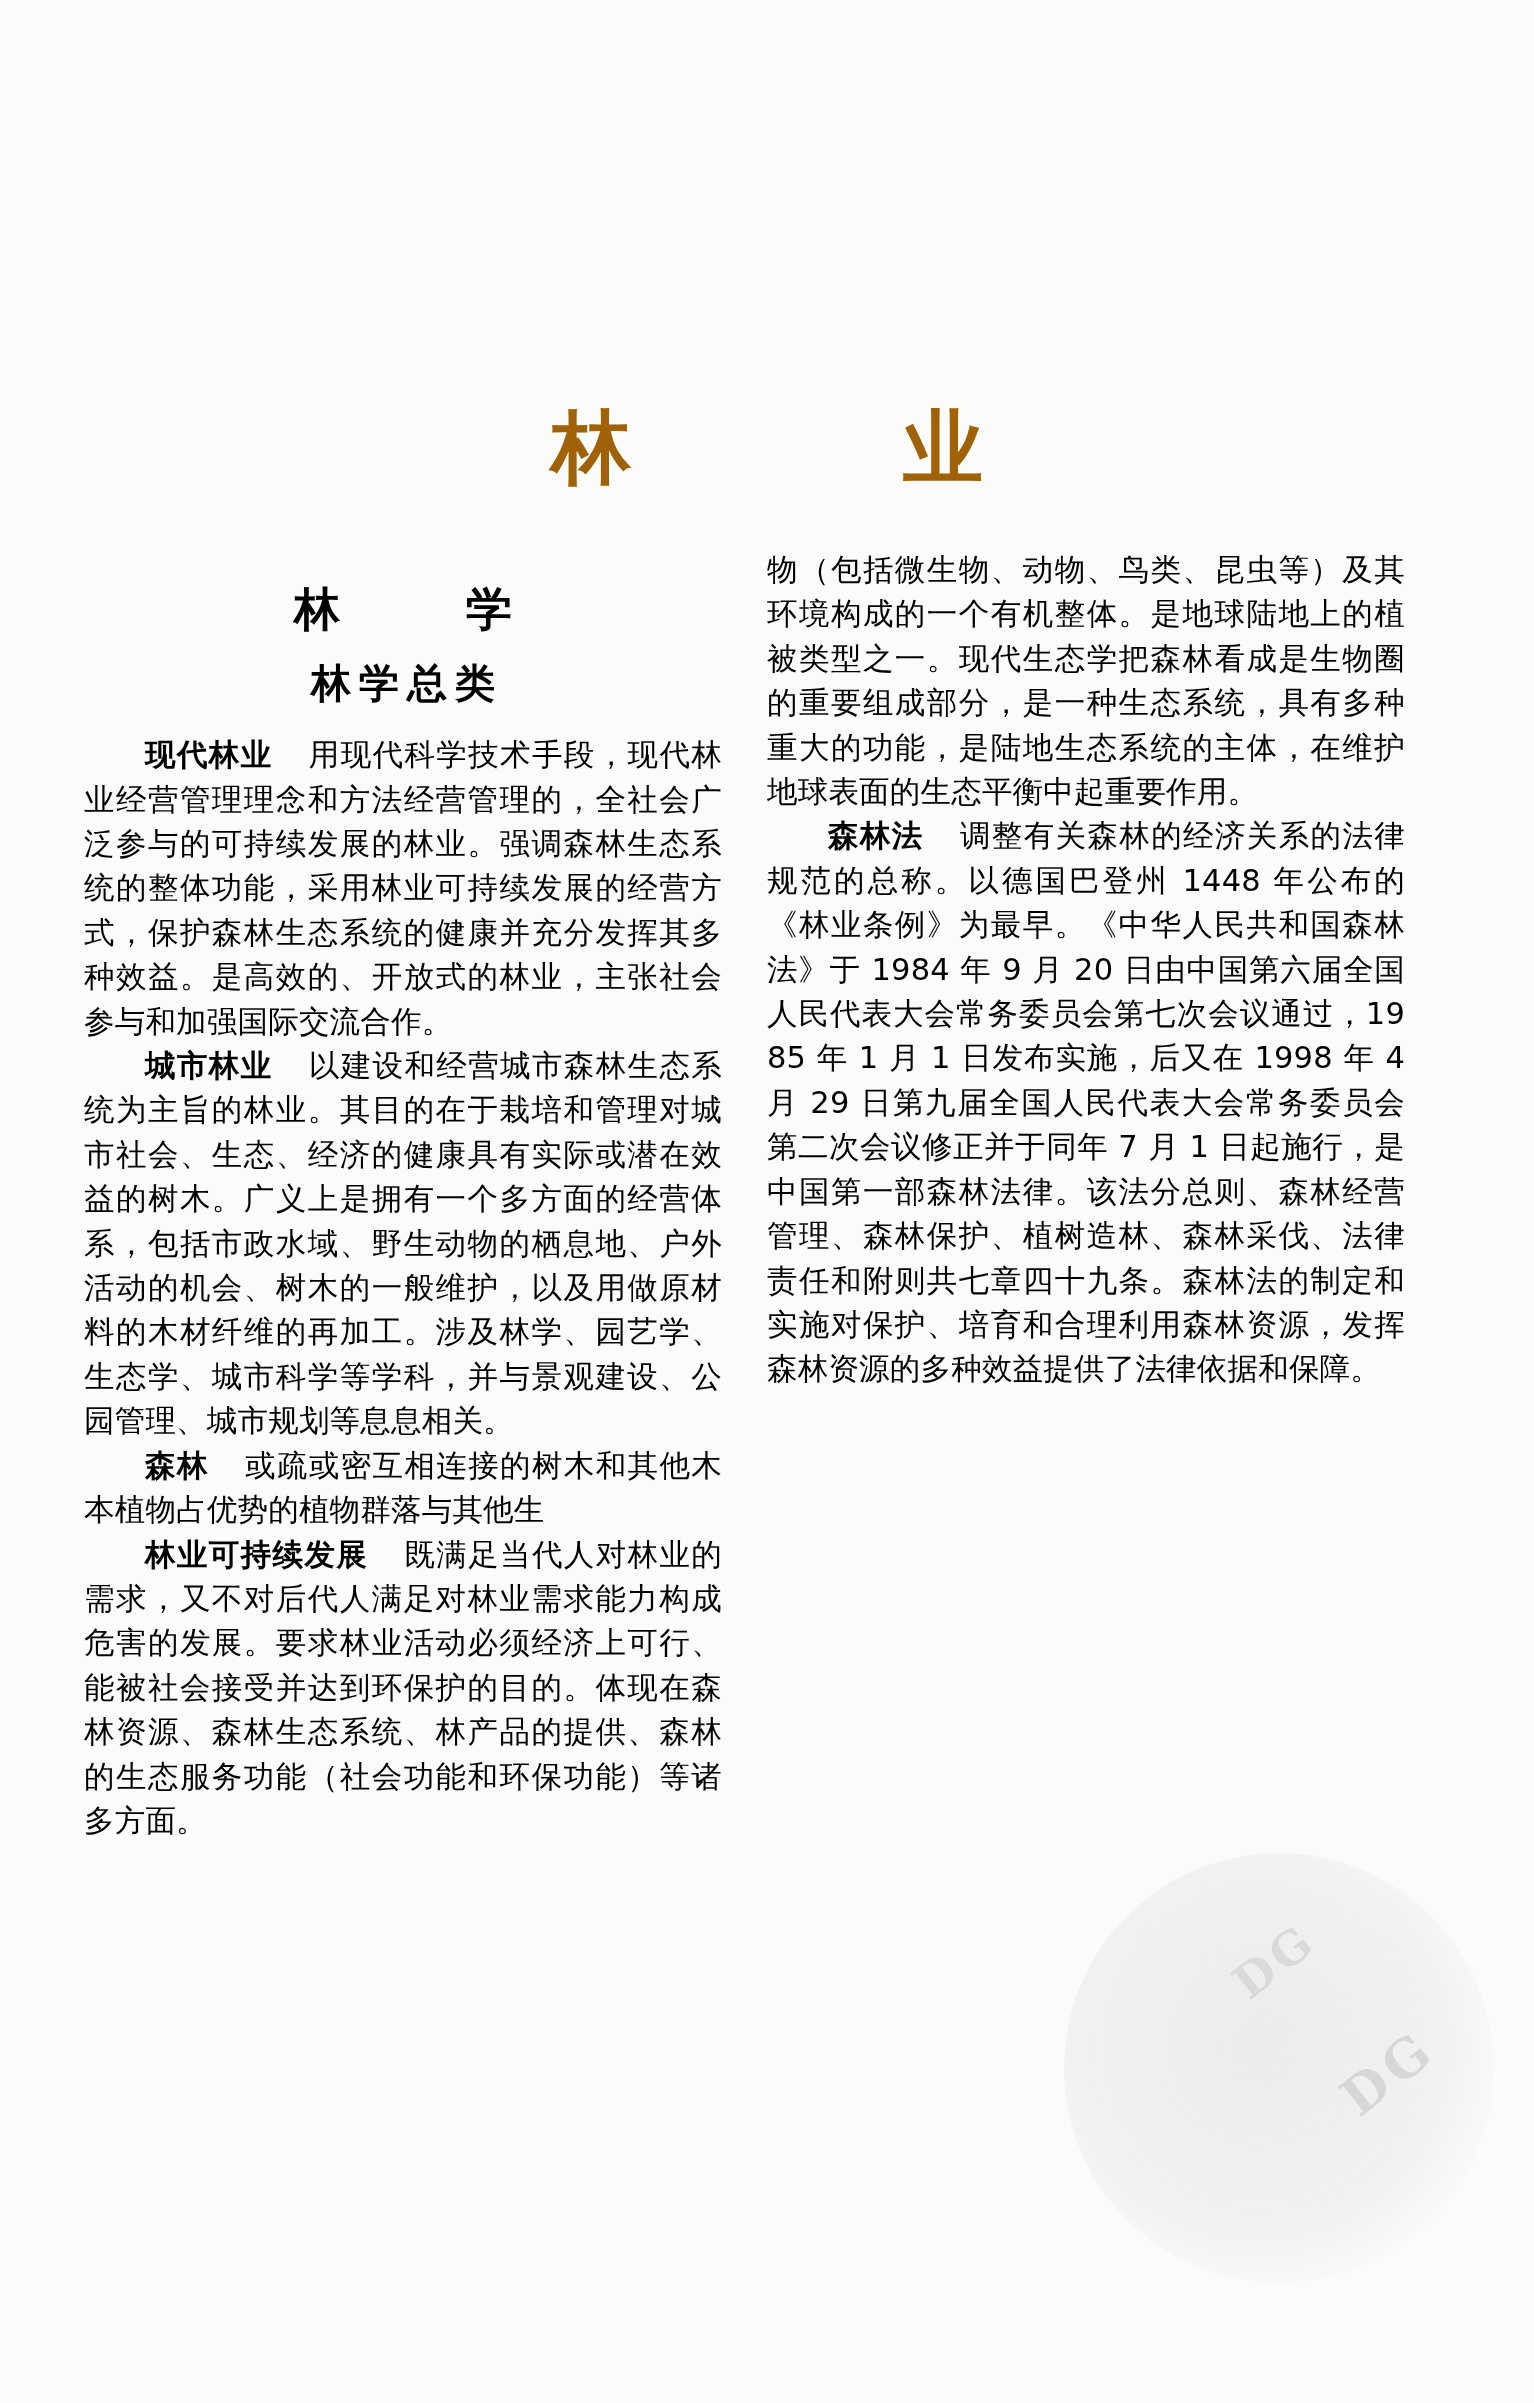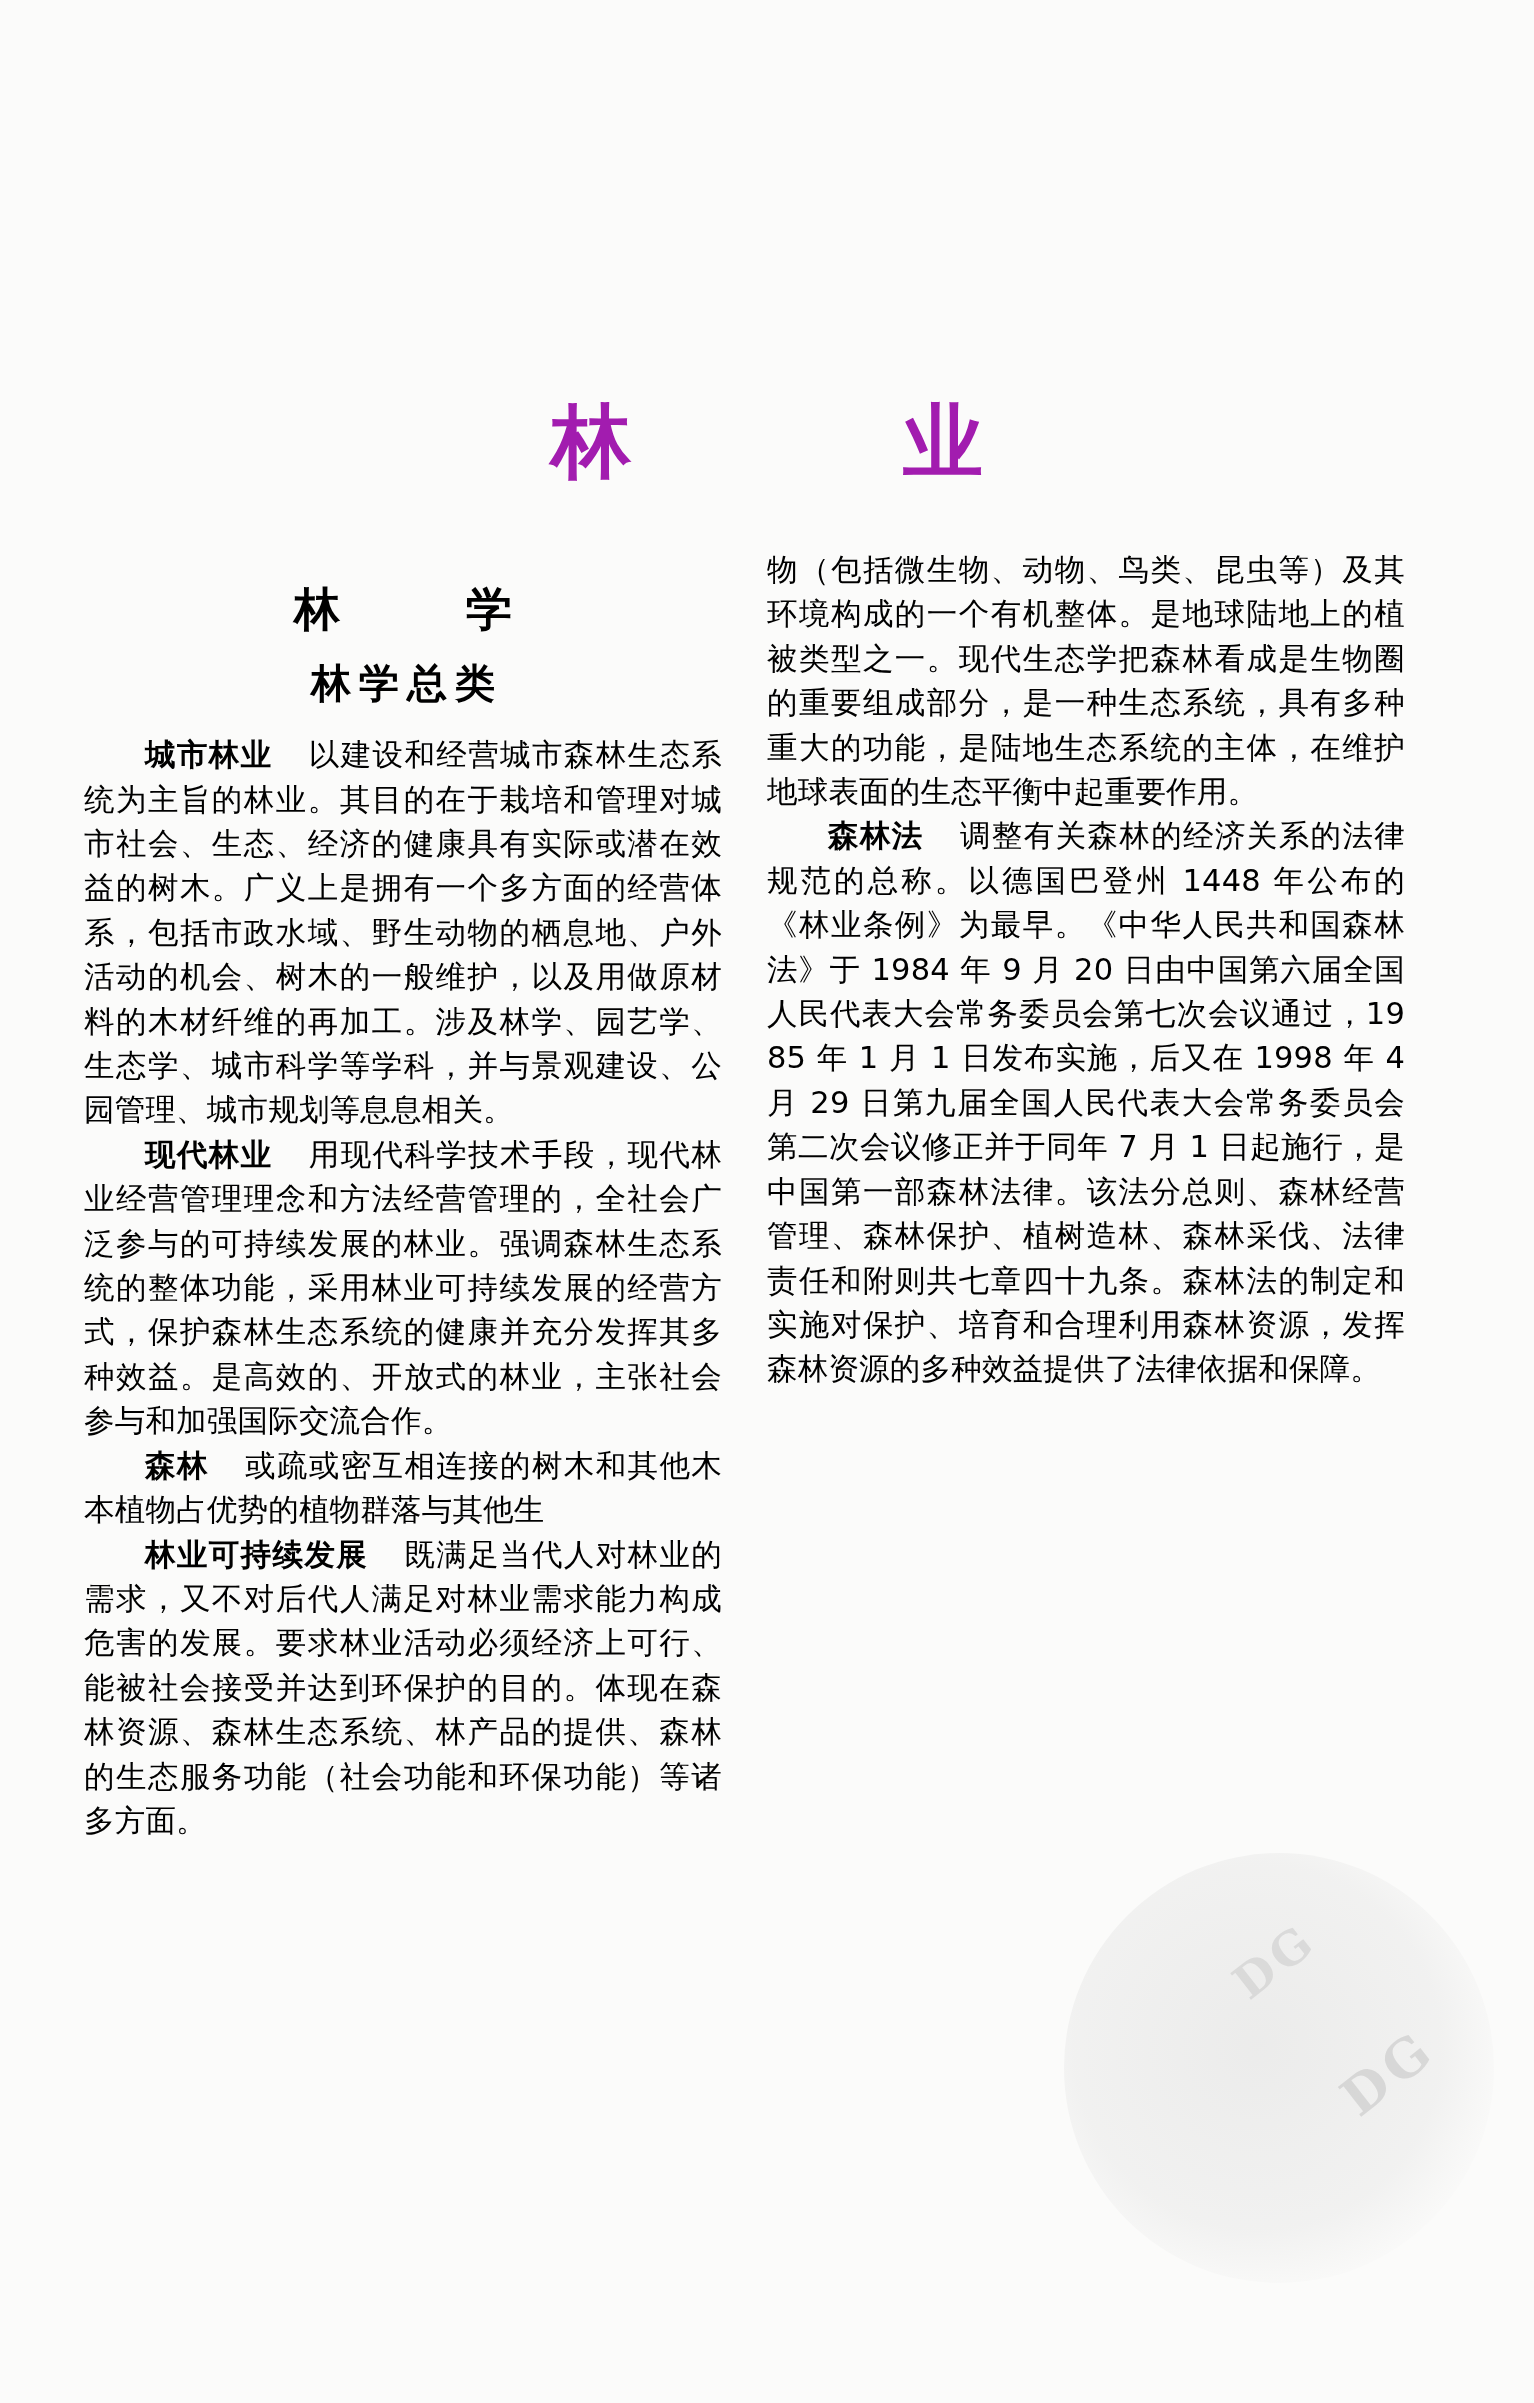--- a/index.html
+++ b/index.html
@@ -63,29 +63,29 @@
 
   .content {
     position: relative;
     z-index: 2;
     padding: 0;
   }
 
   
   .page-title {
     text-align: center;
-    font-family: Liberation Mono, monospace;
+    font-family: Liberation Sans, sans-serif;
     font-weight: bold;
     font-size: 80px;
     letter-spacing: 96px;
     text-indent: 96px;
     margin: 0;
     padding-top: 408px;
     line-height: 1;
-    color: #a21caf;
+    color: #a16207;
   }
 
   
   .columns {
     display: flex;
     margin-top: 60px;
     padding: 0 88px 0 84px;
     column-gap: 45px;
   }
   .col {
@@ -151,25 +151,25 @@
 
     <div class="columns">
 
       <div class="col">
 
         <h2 class="section-title">林　学</h2>
         <h3 class="subsection-title">林学总类</h3>
 
 
         <p class="entry">
-          <span class="term">城市林业</span><span class="gap"></span><span>以建设和经营城市森林生态系统为主旨的林业。其目的在于栽培和管理对城市社会、生态、经济的健康具有实际或潜在效益的树木。广义上是拥有一个多方面的经营体系，包括市政水域、野生动物的栖息地、户外活动的机会、树木的一般维护，以及用做原材料的木材纤维的再加工。涉及林学、园艺学、生态学、城市科学等学科，并与景观建设、公园管理、城市规划等息息相关。</span>
+          <span class="term">现代林业</span><span class="gap"></span><span>用现代科学技术手段，现代林业经营管理理念和方法经营管理的，全社会广泛参与的可持续发展的林业。强调森林生态系统的整体功能，采用林业可持续发展的经营方式，保护森林生态系统的健康并充分发挥其多种效益。是高效的、开放式的林业，主张社会参与和加强国际交流合作。</span>
         </p>
 
         <p class="entry">
-          <span class="term">现代林业</span><span class="gap"></span><span>用现代科学技术手段，现代林业经营管理理念和方法经营管理的，全社会广泛参与的可持续发展的林业。强调森林生态系统的整体功能，采用林业可持续发展的经营方式，保护森林生态系统的健康并充分发挥其多种效益。是高效的、开放式的林业，主张社会参与和加强国际交流合作。</span>
+          <span class="term">城市林业</span><span class="gap"></span><span>以建设和经营城市森林生态系统为主旨的林业。其目的在于栽培和管理对城市社会、生态、经济的健康具有实际或潜在效益的树木。广义上是拥有一个多方面的经营体系，包括市政水域、野生动物的栖息地、户外活动的机会、树木的一般维护，以及用做原材料的木材纤维的再加工。涉及林学、园艺学、生态学、城市科学等学科，并与景观建设、公园管理、城市规划等息息相关。</span>
         </p>
 
         <p class="entry">
           <span class="term">森林</span><span class="gap"></span><span>或疏或密互相连接的树木和其他木本植物占优势的植物群落与其他生</span>
         </p>
 
         <p class="entry">
           <span class="term">林业可持续发展</span><span class="gap"></span><span>既满足当代人对林业的需求，又不对后代人满足对林业需求能力构成危害的发展。要求林业活动必须经济上可行、能被社会接受并达到环保护的目的。体现在森林资源、森林生态系统、林产品的提供、森林的生态服务功能（社会功能和环保功能）等诸多方面。</span>
         </p>
 

